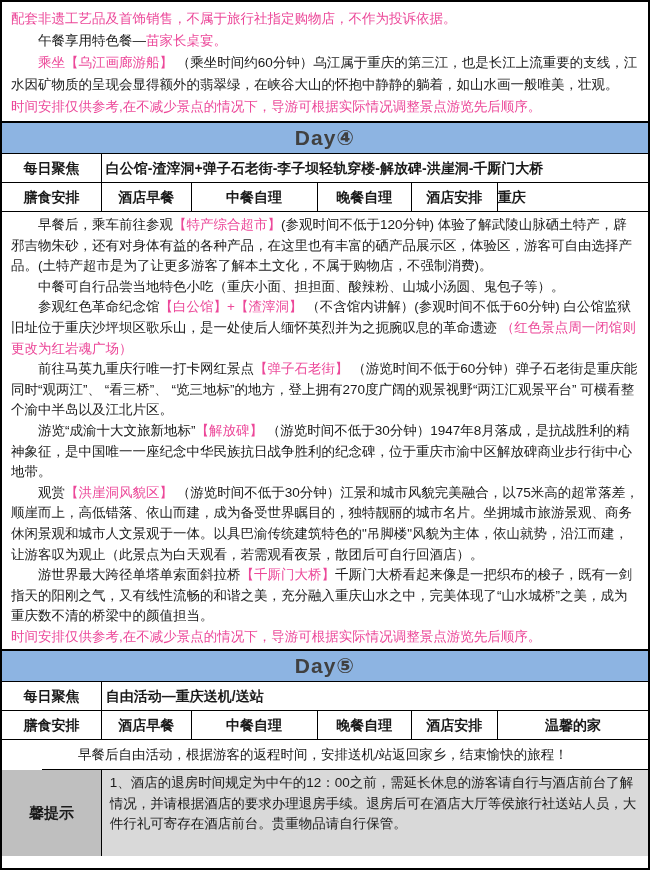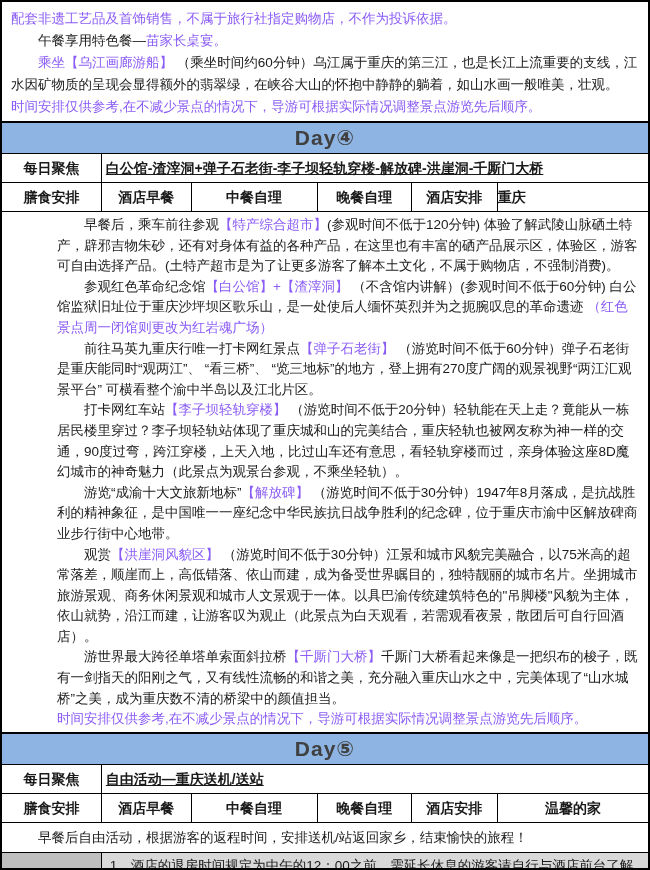--- a/index.html
+++ b/index.html
@@ -10,21 +10,21 @@
     box-sizing:border-box;
     border:2px solid #000;
     overflow:hidden;
     background:#fff;
     color:#1a1a1a;
   }
   
   .top-block{padding:6px 9px 3px 9px;}
   .para{margin:0;font-size:13.5px;line-height:22px;color:#1a1a1a;}
   .para.ind{text-indent:2em;}
-  .para .red{color:#8b5cf6;}
+  .para .red{color:#ec4899;}
   
   .day-header{
     height:30px;
     display:flex;align-items:center;justify-content:center;
     border-top:2px solid #000;border-bottom:1.5px solid #000;
     font-weight:bold;font-size:21px;color:#404040;
     letter-spacing:1px;
   }
   
   .trow{display:flex;align-items:flex-start;border-bottom:1.5px solid #000;}
@@ -34,26 +34,26 @@
     font-weight:bold;font-size:14px;line-height:18px;
     padding:4px 4px;min-height:28px;
   }
   .tcell + .tcell{border-left:1.5px solid #000;}
   .c-label{flex:0 0 15.3%;}
   .c-m1{flex:0 0 13.9%;}
   .c-m2{flex:0 0 19.5%;}
   .c-m3{flex:0 0 14.6%;}
   .c-m4{flex:0 0 13.3%;}
   .c-m5{flex:1;}
-  .c-value{flex:1;justify-content:flex-start;text-decoration:underline;}
+  .c-value{flex:1;justify-content:flex-start;}
   .tcell.left{justify-content:flex-start;padding-left:0;}
   
-  .desc{padding:3px 9px 2px 9px;margin-left:46px;}
+  .desc{padding:3px 9px 2px 9px;}
   .desc .para{font-size:13.5px;line-height:20.6px;}
-  .note-row{border-bottom:1.5px solid #000;padding:4px 9px;}
+  .note-row{border-bottom:1.5px solid #000;padding:4px 9px;margin-left:40px;}
   .note-row .para{line-height:21px;}
   
   .tips-row{display:flex;align-items:stretch;min-height:86px;}
   .tips-label{
     flex:0 0 15.3%;
     background:#bfbfbf;
     display:flex;align-items:center;justify-content:center;
     font-weight:bold;font-size:15px;
   }
   .tips-body{
@@ -88,23 +88,23 @@
     <div class="tcell c-label">膳食安排</div>
     <div class="tcell c-m1">酒店早餐</div>
     <div class="tcell c-m2">中餐自理</div>
     <div class="tcell c-m3">晚餐自理</div>
     <div class="tcell c-m4">酒店安排</div>
     <div class="tcell c-m5 left">重庆</div>
   </div>
 
   <div class="desc">
       <p class="para ind"><span>早餐后，乘车前往参观</span><span class="red">【特产综合超市】</span><span>(参观时间不低于120分钟) 体验了解武陵山脉硒土特产，辟邪吉物朱砂，还有对身体有益的各种产品，在这里也有丰富的硒产品展示区，体验区，游客可自由选择产品。(土特产超市是为了让更多游客了解本土文化，不属于购物店，不强制消费)。</span></p>
+      <p class="para ind"><span>中餐可自行品尝当地特色小吃（重庆小面、担担面、酸辣粉、山城小汤圆、鬼包子等）。</span></p>
       <p class="para ind"><span>参观红色革命纪念馆</span><span class="red">【白公馆】+【渣滓洞】</span><span> （不含馆内讲解）(参观时间不低于60分钟) 白公馆监狱旧址位于重庆沙坪坝区歌乐山，是一处使后人缅怀英烈并为之扼腕叹息的革命遗迹 </span><span class="red">（红色景点周一闭馆则更改为红岩魂广场）</span></p>
       <p class="para ind"><span>前往马英九重庆行唯一打卡网红景点</span><span class="red">【弹子石老街】</span><span> （游览时间不低于60分钟）弹子石老街是重庆能同时“观两江”、 “看三桥”、 “览三地标”的地方，登上拥有270度广阔的观景视野“两江汇观景平台” 可横看整个渝中半岛以及江北片区。</span></p>
-      <p class="para ind"><span>打卡网红车站</span><span class="red">【李子坝轻轨穿楼】</span><span> （游览时间不低于20分钟）轻轨能在天上走？竟能从一栋居民楼里穿过？李子坝轻轨站体现了重庆城和山的完美结合，重庆轻轨也被网友称为神一样的交通，90度过弯，跨江穿楼，上天入地，比过山车还有意思，看轻轨穿楼而过，亲身体验这座8D魔幻城市的神奇魅力（此景点为观景台参观，不乘坐轻轨）。</span></p>
       <p class="para ind"><span>游览“成渝十大文旅新地标”</span><span class="red">【解放碑】</span><span> （游览时间不低于30分钟）1947年8月落成，是抗战胜利的精神象征，是中国唯一一座纪念中华民族抗日战争胜利的纪念碑，位于重庆市渝中区解放碑商业步行街中心地带。</span></p>
       <p class="para ind"><span>观赏</span><span class="red">【洪崖洞风貌区】</span><span> （游览时间不低于30分钟）江景和城市风貌完美融合，以75米高的超常落差，顺崖而上，高低错落、依山而建，成为备受世界瞩目的，独特靓丽的城市名片。坐拥城市旅游景观、商务休闲景观和城市人文景观于一体。以具巴渝传统建筑特色的"吊脚楼"风貌为主体，依山就势，沿江而建，让游客叹为观止（此景点为白天观看，若需观看夜景，散团后可自行回酒店）。</span></p>
       <p class="para ind"><span>游世界最大跨径单塔单索面斜拉桥</span><span class="red">【千厮门大桥】</span><span>千厮门大桥看起来像是一把织布的梭子，既有一剑指天的阳刚之气，又有线性流畅的和谐之美，充分融入重庆山水之中，完美体现了“山水城桥”之美，成为重庆数不清的桥梁中的颜值担当。</span></p>
       <p class="para"><span class="red">时间安排仅供参考,在不减少景点的情况下，导游可根据实际情况调整景点游览先后顺序。</span></p>
     </div>
 
   <div class="day-header" style="background:#8db4e2;">
     <span>Day⑤</span>
   </div>
 

